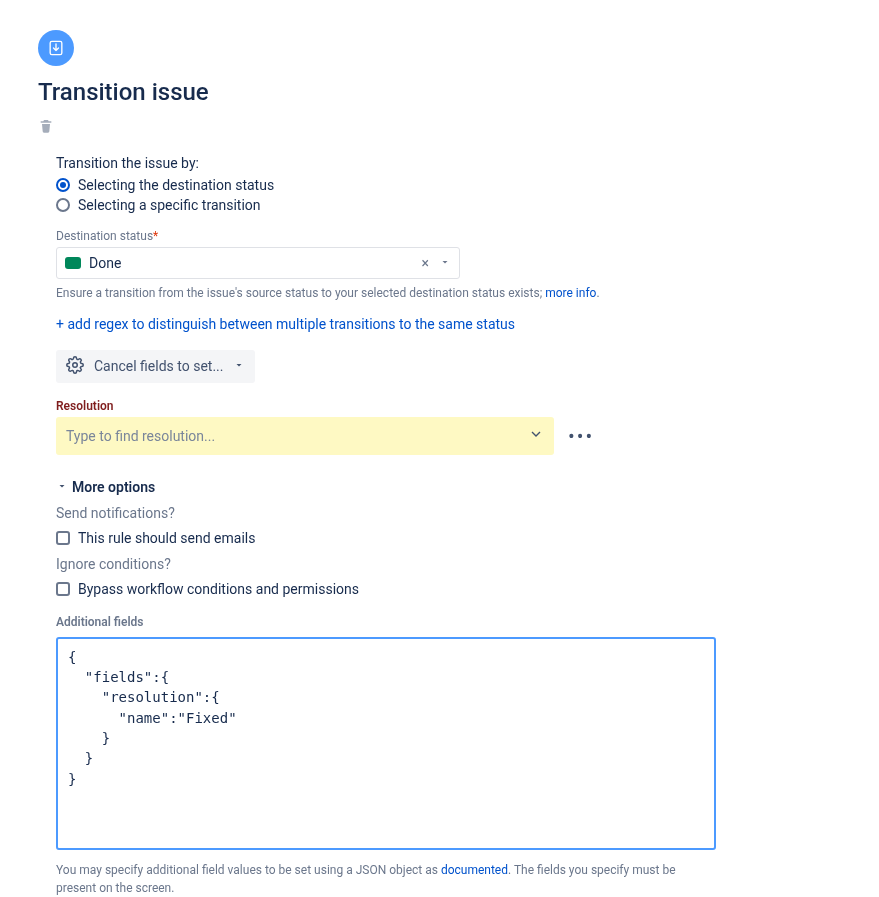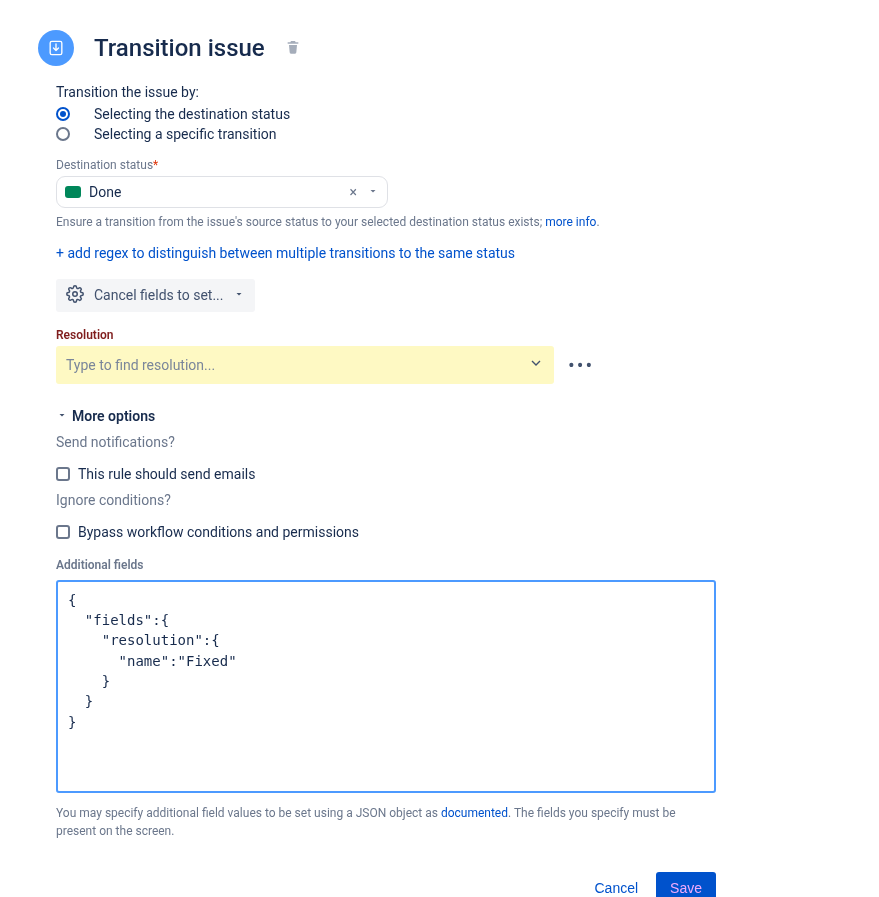--- a/index.html
+++ b/index.html
@@ -7,24 +7,24 @@
     margin: 0;
     padding: 30px 56px;
     font-family: -apple-system, BlinkMacSystemFont, "Segoe UI", Roboto, Helvetica, Arial, sans-serif;
     font-size: 14px;
     color: #172B4D;
     background: #fff;
     width: 879px;
   }
   .header-row {
     display: flex;
-    align-items: center;
-    gap: 20px;
+    gap: 12px;
     margin-bottom: 18px;
     margin-left: -18px;
+    flex-direction: column;
   }
   .header-icon-wrap {
     width: 36px; height: 36px;
     border-radius: 50%;
     background: #4C9AFF;
     display: flex; align-items: center; justify-content: center;
   }
   h1 {
     font-size: 24px;
     font-weight: 500;
@@ -40,42 +40,42 @@
   .field-label {
     font-size: 12px;
     color: #6B778C;
     margin-bottom: 4px;
     margin-top: 16px;
   }
   .field-label .req { color: #DE350B; }
   .radio-row {
     display: flex;
     align-items: center;
-    gap: 24px;
+    gap: 8px;
     margin: 4px 0;
     cursor: pointer;
   }
   .radio-circle {
     width: 14px; height: 14px;
     border: 2px solid #0052CC;
     border-radius: 50%;
     display: flex; align-items: center; justify-content: center;
     flex-shrink: 0;
   }
   .radio-circle.unchecked { border-color: #6B778C; }
   .radio-dot {
     width: 6px; height: 6px;
     background: #0052CC;
     border-radius: 50%;
   }
   .status-select {
-    width: 332px;
+    width: 404px;
     height: 32px;
     border: 1px solid #DFE1E6;
-    border-radius: 9px;
+    border-radius: 3px;
     display: flex;
     align-items: center;
     padding: 0 8px;
     gap: 8px;
     background: #fff;
   }
   .status-lozenge {
     width: 16px; height: 12px;
     background: #00875A;
     border-radius: 3px;
@@ -144,21 +144,21 @@
   }
   .sub-label {
     color: #6B778C;
     margin-top: 10px;
     font-size: 14px;
   }
   .checkbox-row {
     display: flex;
     align-items: center;
     gap: 8px;
-    margin-top: 16px;
+    margin-top: 9px;
     cursor: pointer;
   }
   .checkbox-box {
     width: 14px; height: 14px;
     border: 2px solid #6B778C;
     border-radius: 3px;
     flex-shrink: 0;
   }
   .json-textarea {
     width: 660px;

